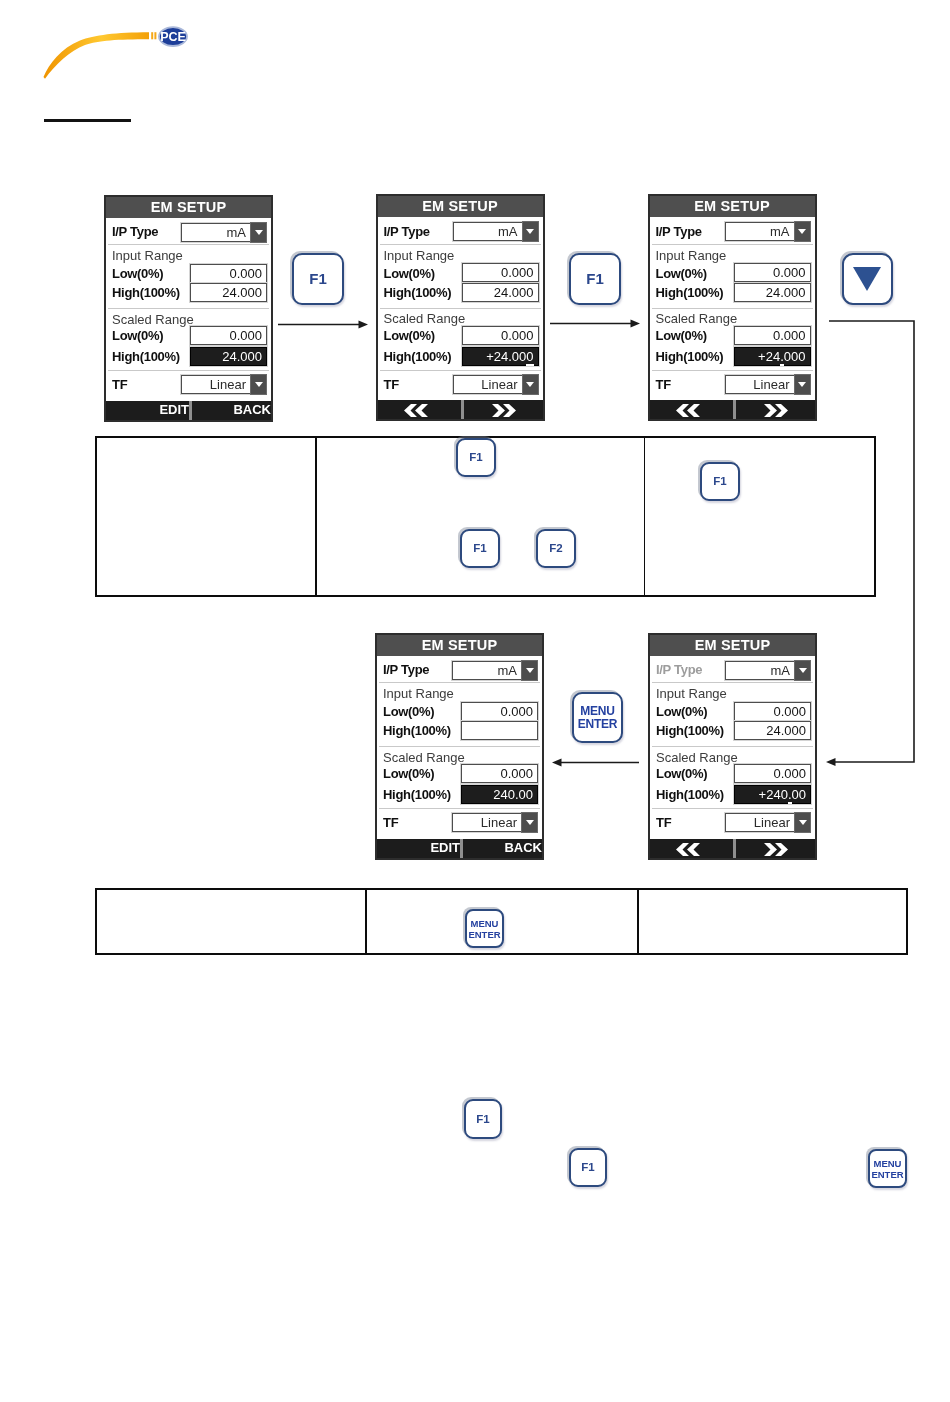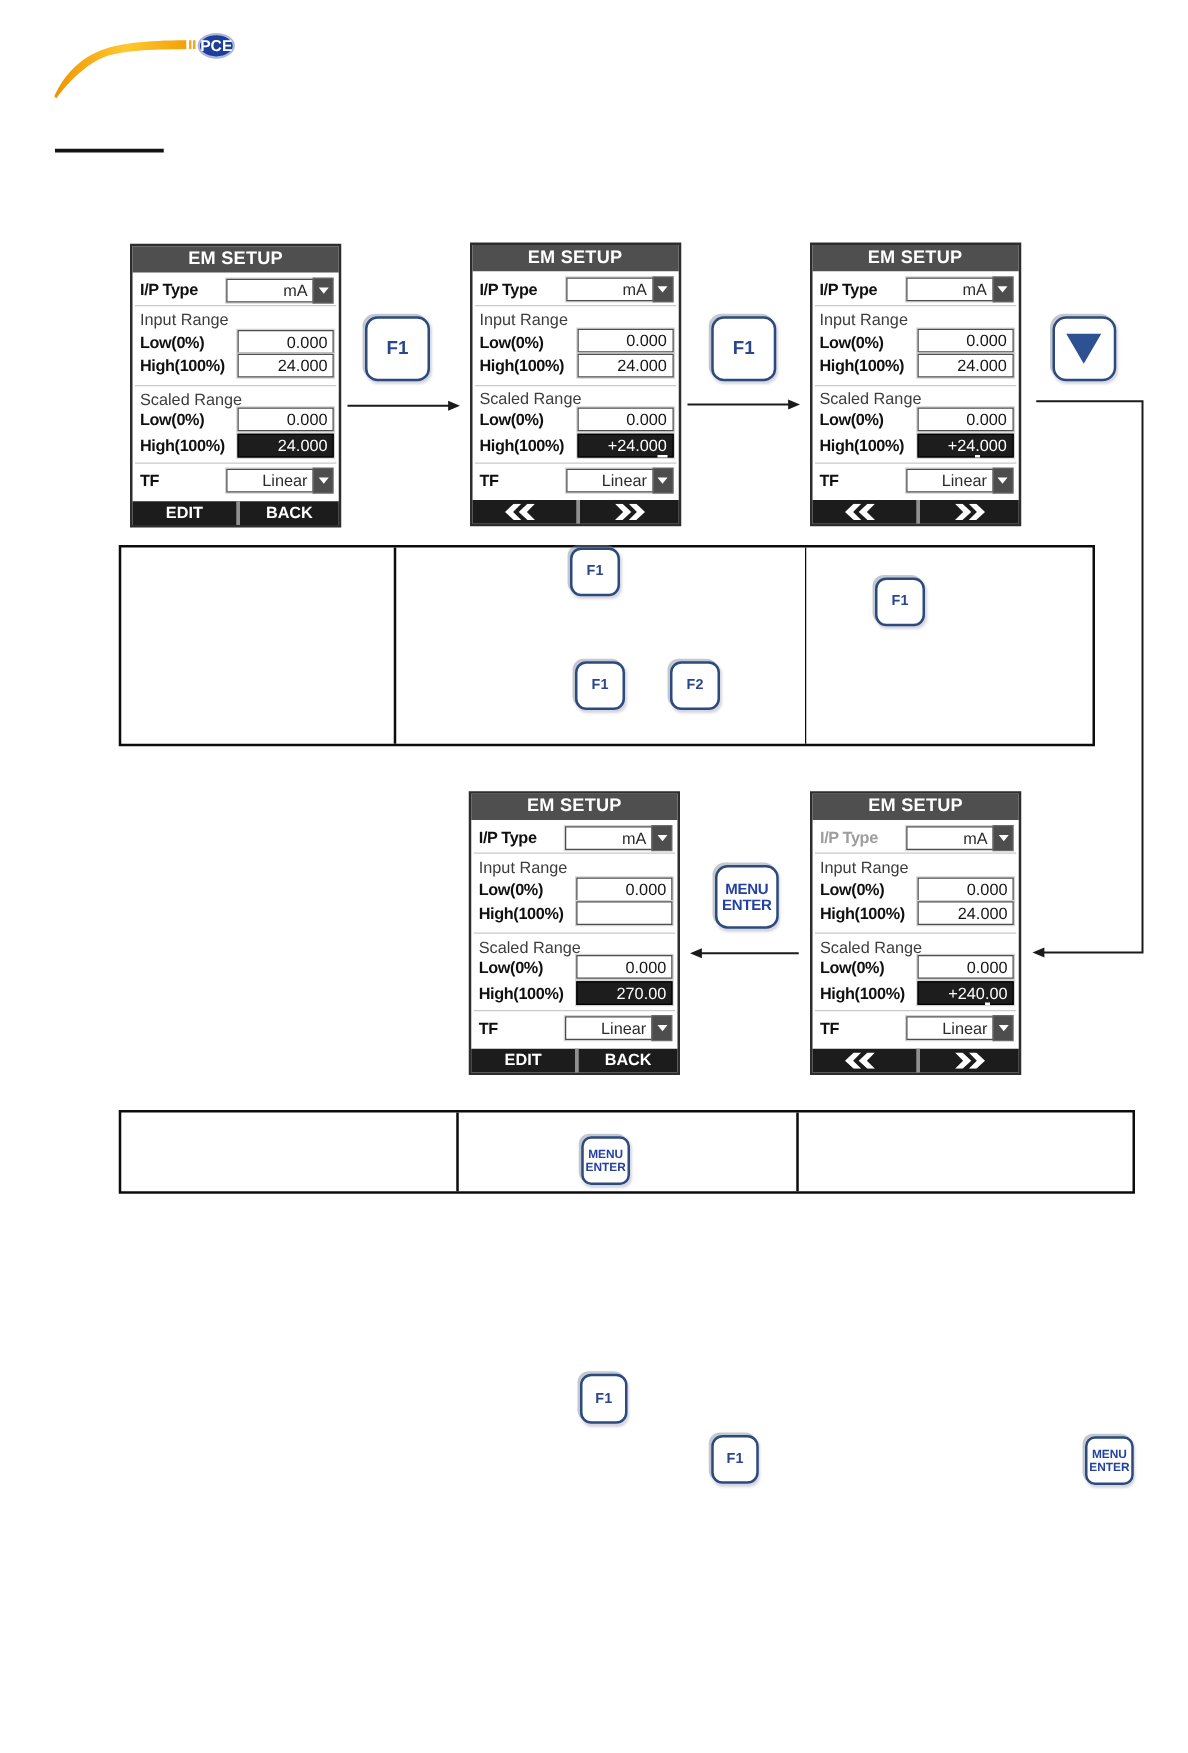--- a/index.html
+++ b/index.html
@@ -8,21 +8,21 @@
 .phead{position:absolute;left:0;top:0;right:0;height:21px;background:#4f4f4f;color:#fff;font-weight:bold;font-size:14.5px;line-height:21px;text-align:center;letter-spacing:0.2px;}
 .lbl{position:absolute;left:6px;font-weight:bold;font-size:13px;letter-spacing:-0.3px;color:#101010;white-space:nowrap;}
 .sec{position:absolute;left:6px;font-size:13px;color:#3c3c3c;white-space:nowrap;}
 .fld{position:absolute;left:84px;width:77px;height:19px;box-sizing:border-box;border:1px solid #4d4d4d;background:#fff;font-size:13px;color:#141414;text-align:right;line-height:17px;padding-right:4px;box-shadow:0 0 0 1px #d4d4d4;}
 .inv{background:#1d1d1d !important;color:#fff !important;border-color:#000 !important;}
 .ddbox{position:absolute;left:75px;width:70px;height:19px;box-sizing:border-box;border:1px solid #4d4d4d;background:#fff;font-size:13px;color:#2b2b2b;text-align:right;line-height:17px;padding-right:4px;box-shadow:0 0 0 1px #d4d4d4;}
 .ddarr{position:absolute;left:145px;width:15px;height:19px;background:#4d4d4d;box-shadow:0 0 0 1px #6a6a6a;}
 .ddarr span{position:absolute;left:3.5px;top:7px;width:0;height:0;border-left:4px solid transparent;border-right:4px solid transparent;border-top:5px solid #fff;}
 .sep{position:absolute;left:2px;width:161px;height:1px;background:#c9c9c9;}
 .bbar{position:absolute;left:0;right:0;bottom:0;height:19px;background:#1c1c1c;color:#fff;}
-.bbar .half{position:absolute;top:0;height:19px;font-weight:bold;font-size:13px;line-height:18px;text-align:center;}
+.bbar .half{position:absolute;top:0;height:19px;font-weight:bold;font-size:13px;line-height:18px;text-align:right;}
 .bbar .vsep{position:absolute;left:83px;top:0;width:3px;height:19px;background:#8f8f8f;}
 .btn{position:absolute;box-sizing:border-box;background:#fff;border:2px solid #2d4a7e;border-radius:10px;color:#2b478c;font-weight:bold;text-align:center;box-shadow:-2px -2px 0 rgba(124,132,150,0.45),1px 2px 2px rgba(150,150,175,0.4);}
 .bigbtn{width:52px;height:52px;font-size:15px;line-height:48px;}
 .smbtn{width:40px;height:39px;border-radius:9px;font-size:11.5px;line-height:35px;}
 .menubig{width:51px;height:51px;font-size:12px;line-height:13px;padding-top:11px;color:#2441a0;letter-spacing:-0.2px;}
 .menusm{width:39px;height:39px;border-radius:8px;font-size:9.5px;line-height:10.5px;padding-top:8px;color:#2441a0;}
 .tbl{position:absolute;box-sizing:border-box;border:2px solid #0c0c0c;background:#fff;}
 .tbl .col{position:absolute;top:0;bottom:0;width:1.5px;background:#0c0c0c;}
 .u{border-bottom:2px solid #fff;}
 .chev{position:absolute;top:3px;}
@@ -287,21 +287,21 @@
 <div class="sep" style="top:111.5px;"></div>
 
 <div class="sec" style="top:115px;">Scaled Range</div>
 
 <div class="lbl" style="top:131.5px;">Low(0%)</div>
 
 <div class="fld" style="top:129.5px;">0.000</div>
 
 <div class="lbl" style="top:152.5px;">High(100%)</div>
 
-<div class="fld inv" style="top:150.5px;">270.00</div>
+<div class="fld inv" style="top:150.5px;">240.00</div>
 
 <div class="sep" style="top:173.5px;"></div>
 
 <div class="lbl" style="top:180.5px;">TF</div>
 
 <div class="ddbox" style="top:178.5px;">Linear</div>
 
 <div class="ddarr" style="top:178.5px;">
       <span></span>
     </div>

